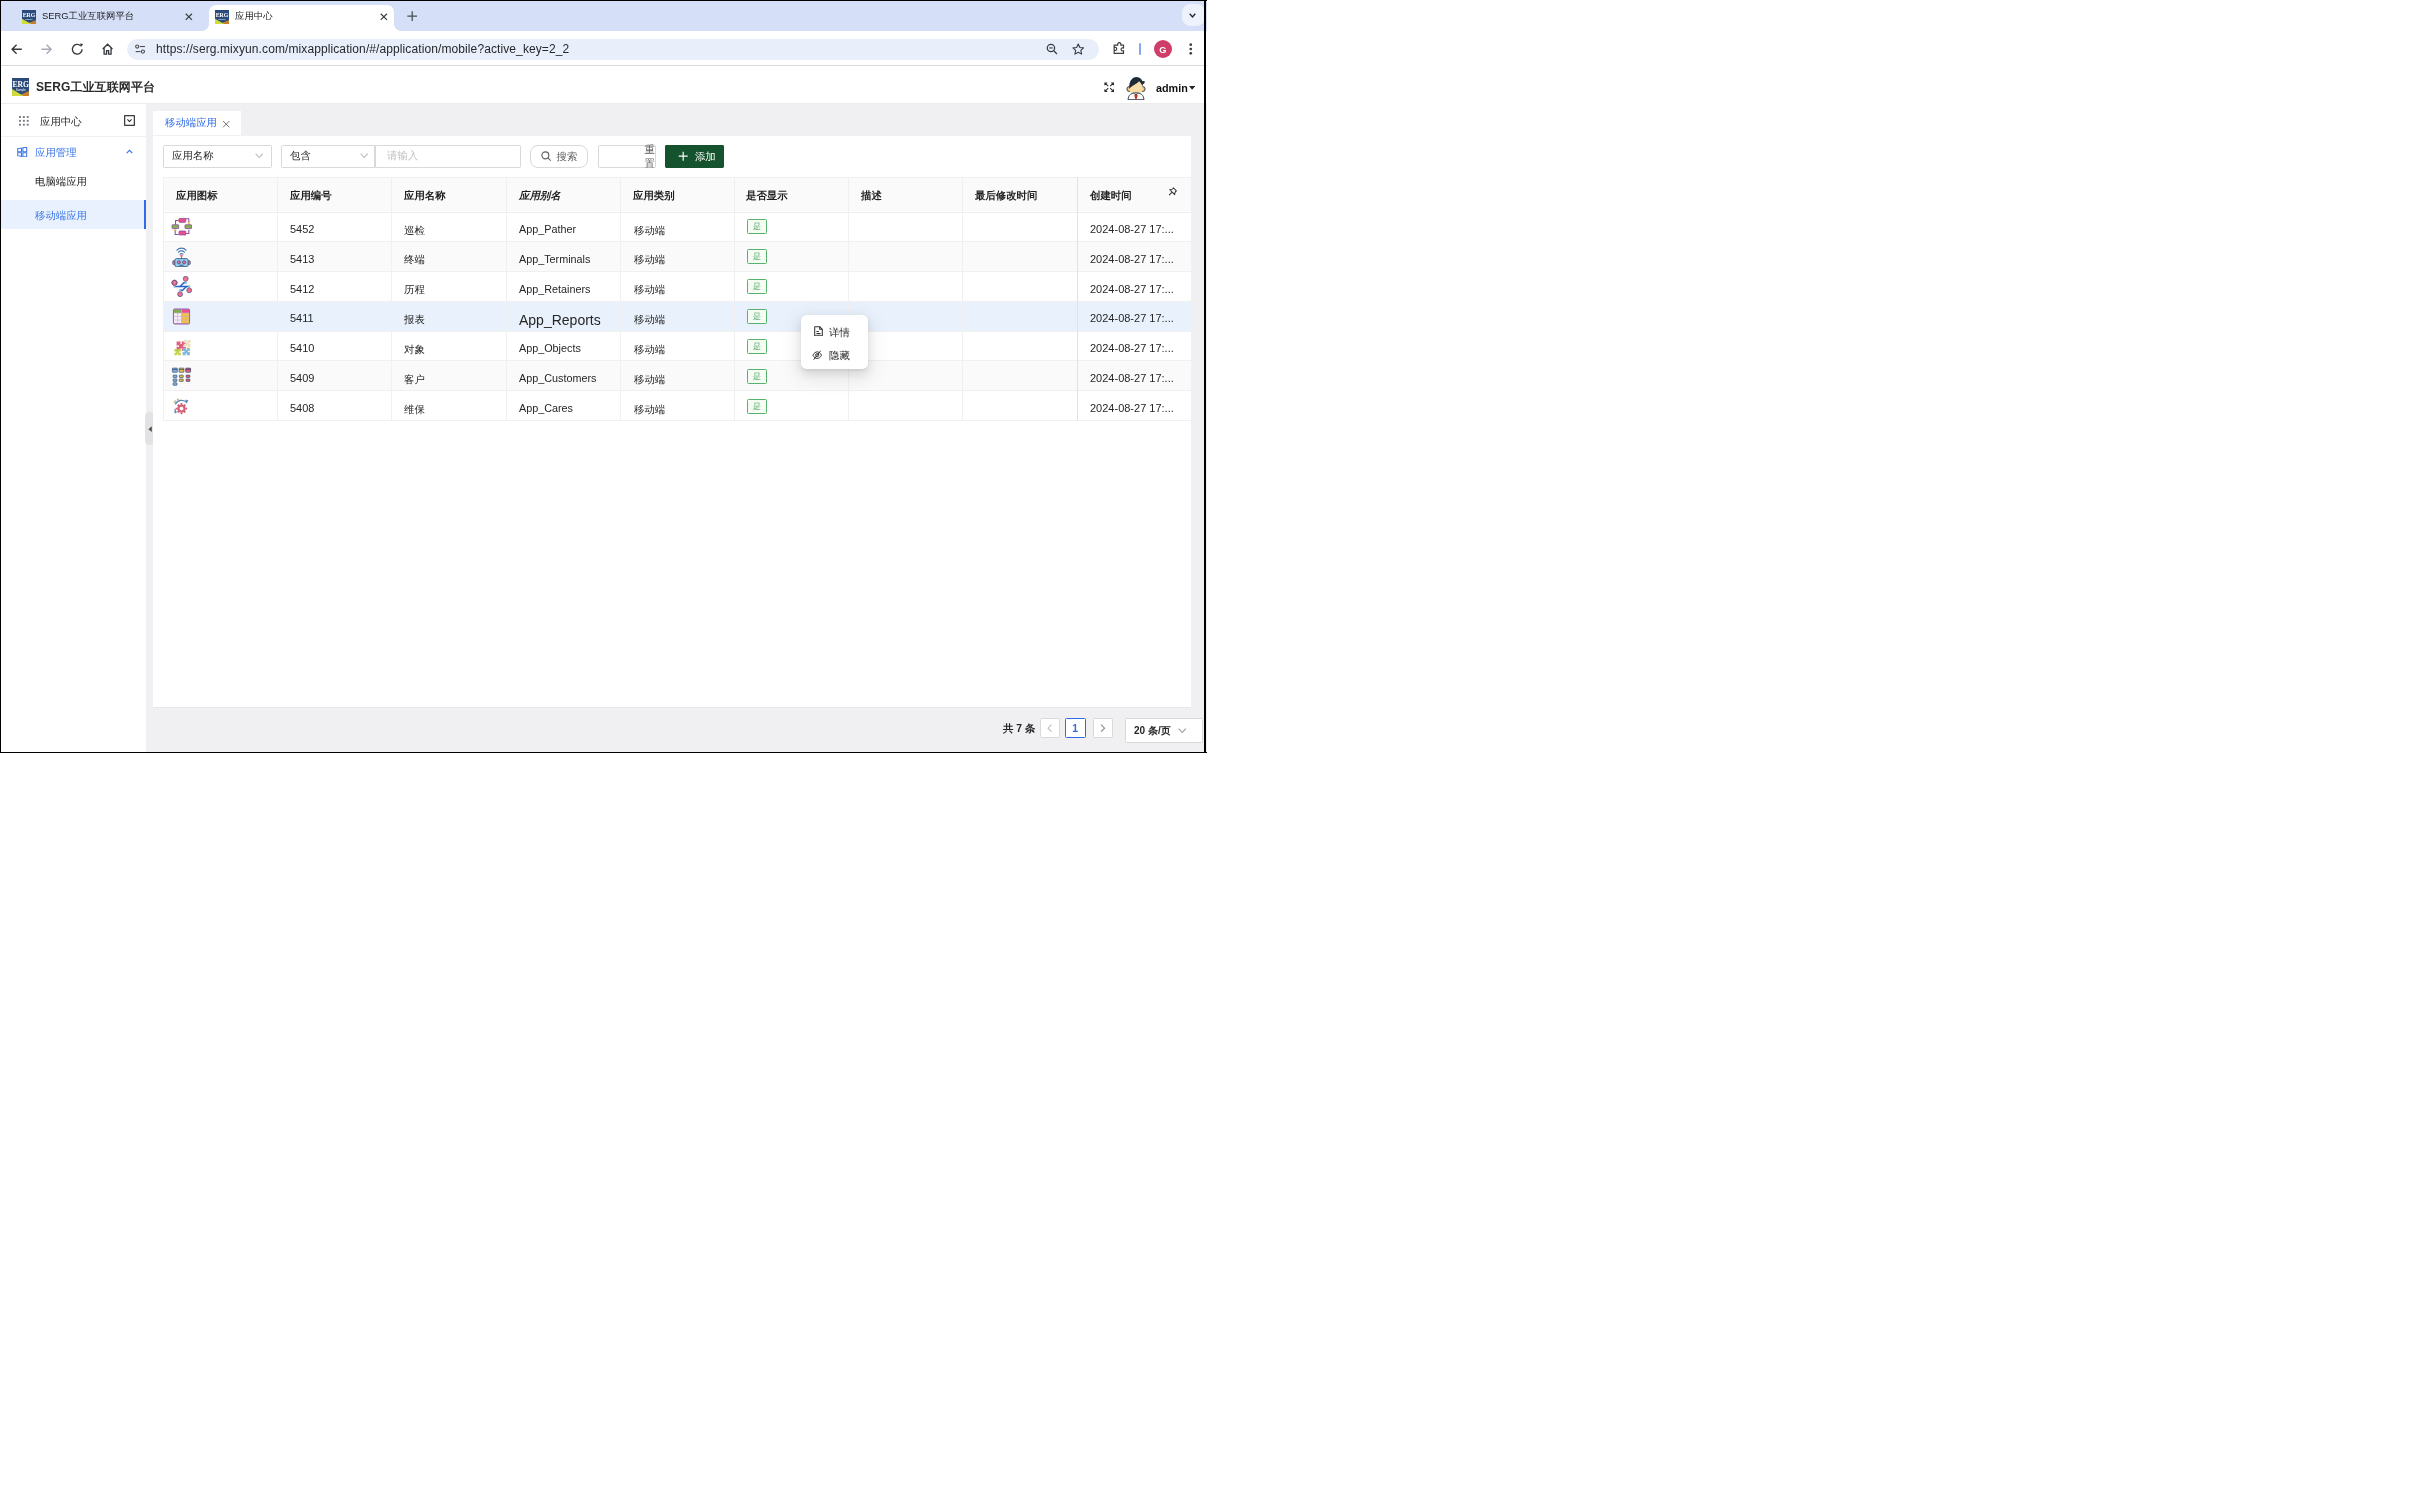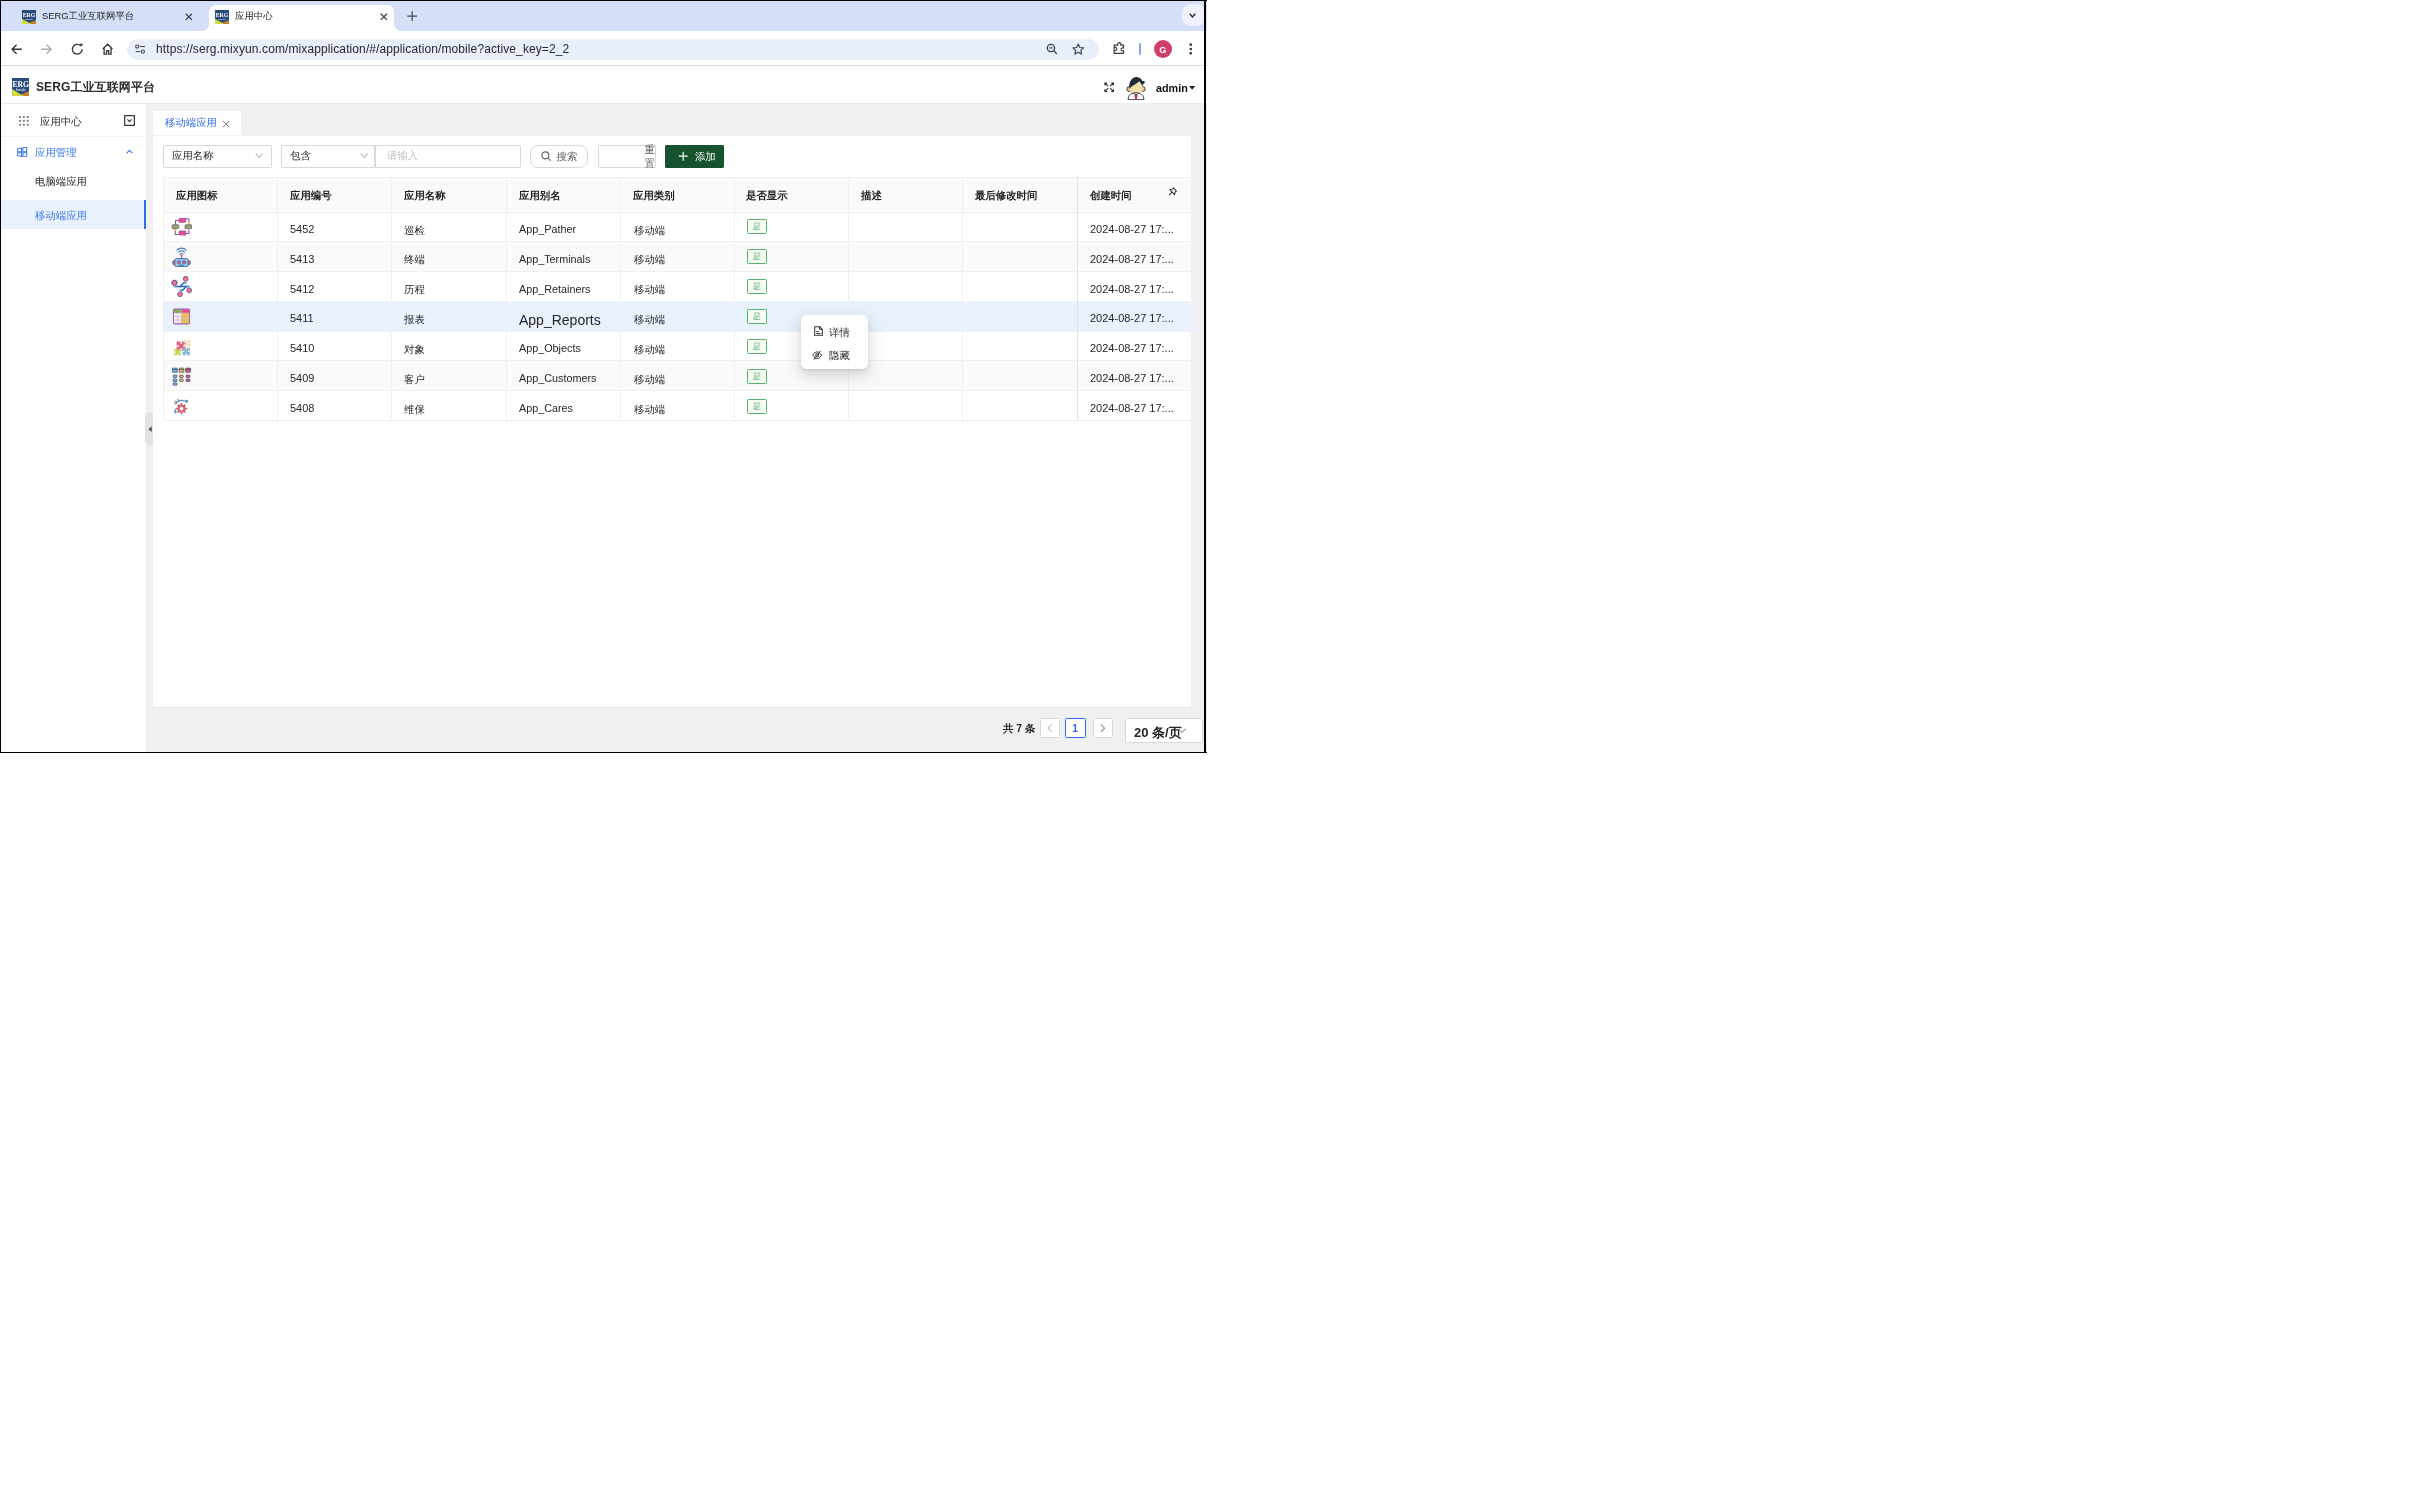--- a/index.html
+++ b/index.html
@@ -240,21 +240,21 @@
 <div class="abs" style="left:506px;top:177px;width:0.7px;height:244px;background:#f0f0f0;"></div>
 <div class="abs" style="left:620px;top:177px;width:0.7px;height:244px;background:#f0f0f0;"></div>
 <div class="abs" style="left:734px;top:177px;width:0.7px;height:244px;background:#f0f0f0;"></div>
 <div class="abs" style="left:848px;top:177px;width:0.7px;height:244px;background:#f0f0f0;"></div>
 <div class="abs" style="left:962px;top:177px;width:0.7px;height:244px;background:#f0f0f0;"></div>
 <div class="abs" style="left:1077px;top:177px;width:0.7px;height:244px;background:#e2e2e2;"></div>
 <div class="abs" style="left:1191px;top:177px;width:0.7px;height:244px;background:#f0f0f0;"></div>
 <span class="abs" style="left:176px;top:189px;font-size:10.4px;font-weight:600;color:#1f1f1f;">应用图标</span>
 <span class="abs" style="left:290px;top:189px;font-size:10.4px;font-weight:600;color:#1f1f1f;">应用编号</span>
 <span class="abs" style="left:404px;top:189px;font-size:10.4px;font-weight:600;color:#1f1f1f;">应用名称</span>
-<span class="abs" style="left:519px;top:189px;font-size:10.4px;font-weight:600;color:#1f1f1f;">应用别名</span>
+<span class="abs" style="left:519px;top:189px;font-size:10.4px;font-weight:600;color:#1f1f1f;font-style:italic;">应用别名</span>
 <span class="abs" style="left:633px;top:189px;font-size:10.4px;font-weight:600;color:#1f1f1f;">应用类别</span>
 <span class="abs" style="left:746px;top:189px;font-size:10.4px;font-weight:600;color:#1f1f1f;">是否显示</span>
 <span class="abs" style="left:861px;top:189px;font-size:10.4px;font-weight:600;color:#1f1f1f;">描述</span>
 <span class="abs" style="left:975px;top:189px;font-size:10.4px;font-weight:600;color:#1f1f1f;">最后修改时间</span>
 <span class="abs" style="left:1090px;top:189px;font-size:10.4px;font-weight:600;color:#1f1f1f;">创建时间</span>
 <svg class="abs" style="left:1166px;top:187px;" width="12" height="12" viewBox="0 0 18 18">
       <g transform="rotate(45 9 8)" fill="none" stroke="#2f2f2f" stroke-width="1.5" stroke-linejoin="round" stroke-linecap="round">
         <path d="M5.6 1.8 H12.4 M6.3 2 C6.3 4.6 5.4 6 3.8 7.6 H14.2 C12.6 6 11.7 4.6 11.7 2 M9 7.6 V13.6"></path>
       </g>
     </svg>
@@ -443,21 +443,21 @@
     </div>
 <div class="abs flexc" style="left:1065px;top:718px;width:20.5px;height:20px;border:0.7px solid #2e6be8;border-radius:1.4px;background:#fff;">
       <span style="font-size:10.4px;color:#2e6be8;font-weight:600;">1</span>
     </div>
 <div class="abs flexc" style="left:1093px;top:718px;width:20px;height:20px;border:0.7px solid #d9d9d9;border-radius:1.4px;background:#fff;">
  <svg width="5.6" height="8.4" viewBox="0 0 8 12">
         <path d="M1.5 1 L6.5 6 L1.5 11" stroke="#8f8f8f" stroke-width="1.6" fill="none"></path>
       </svg>
     </div>
 <div class="abs" style="left:1125px;top:718px;width:78px;height:25px;border:0.7px solid #d9d9d9;border-radius:1.4px;background:#fff;"></div>
-<span class="abs" style="left:1134px;top:724px;font-size:13px;font-weight:600;color:#262626;">20 条/页</span>
+<span class="abs" style="left:1134px;top:724px;font-size:10px;font-weight:600;color:#262626;">20 条/页</span>
 <svg class="abs" style="left:1178px;top:728px;" width="8.4" height="5.6" viewBox="0 0 12 8">
       <path d="M1 1 L6 6.5 L11 1" stroke="#9b9b9b" stroke-width="1.5" fill="none"></path>
     </svg>
 
 <div class="abs" style="left:0;top:0;width:1.4px;height:753px;background:#000;"></div>
 <div class="abs" style="left:1204px;top:0;width:2.4px;height:753px;background:#000;"></div>
 <div class="abs" style="left:0;top:752px;width:1207px;height:1.4px;background:#000;"></div>
 </div>
 
 

